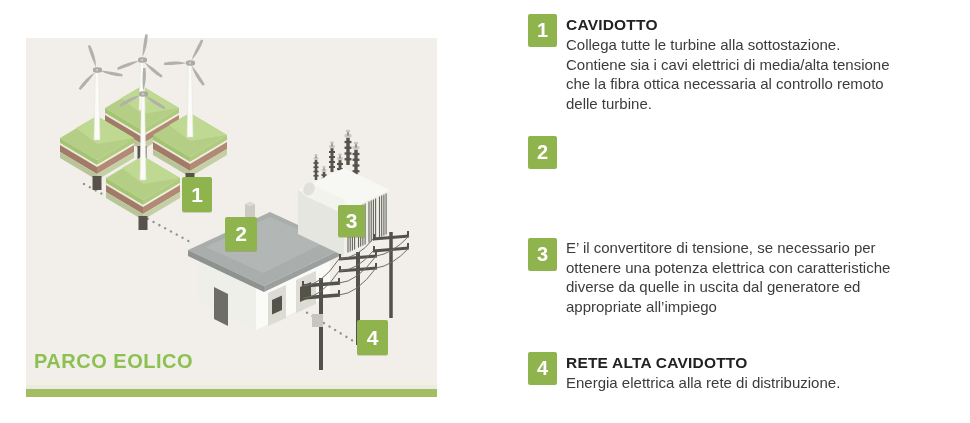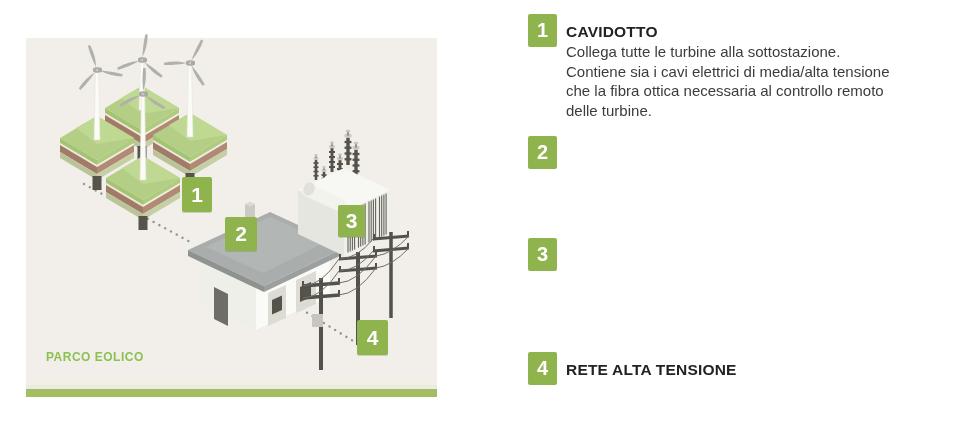--- a/index.html
+++ b/index.html
@@ -7,41 +7,41 @@
         font-family:"Liberation Sans","DejaVu Sans",sans-serif;}
 
   
   .illustration-wrap{position:absolute;left:26px;top:38px;width:411px;}
   .panel-canvas{position:relative;width:411px;height:345px;background:#f2efea;
                 border-bottom:2px solid #f4f0dc;}
   .panel-strip{width:411px;height:4px;background:#e9ebe5;}
   .panel-bar{width:411px;height:8px;background:#a4bd63;}
   .panel-canvas svg{position:absolute;left:0;top:0;overflow:visible;}
 
-  .parco-label{position:absolute;left:20px;top:312px;font-size:12px;font-weight:700;
+  .parco-label{position:absolute;left:8px;top:312px;font-size:20px;font-weight:700;
                letter-spacing:.5px;color:#8cc152;}
 
   .diagram-badge{position:absolute;display:flex;align-items:center;justify-content:center;
                  background:#8fb44e;color:#ffffff;font-weight:700;font-size:21px;
                  border-radius:2px;box-shadow:0 1px 0 rgba(90,110,40,.25);}
   .db1{left:156px;top:139px;width:30px;height:35px;}
   .db2{left:199px;top:179px;width:32px;height:34px;}
   .db3{left:312px;top:167px;width:27px;height:32px;}
   .db4{left:331px;top:282px;width:31px;height:35px;}
 
   
   .legend{position:absolute;left:528px;top:0;width:440px;}
   .legend-item{position:absolute;display:flex;}
   .li1{top:14px;} .li2{top:136px;} .li3{top:238px;} .li4{top:352px;}
   .legend-badge{flex:0 0 29px;width:29px;height:33px;background:#8fb44e;border-radius:2px;
                 color:#ffffff;font-weight:700;font-size:20px;display:flex;
                 align-items:center;justify-content:center;}
   .legend-text{margin-left:9px;width:402px;}
   .legend-title{font-size:15.5px;font-weight:700;letter-spacing:.2px;color:#222222;
-                line-height:19px;margin:8px 0 1px 0;}
+                line-height:19px;margin:1px 0 1px 0;}
   .legend-body{font-size:15px;color:#3c3c3c;line-height:19.5px;white-space:pre-line;}
 </style>
 </head>
 <body>
 
 <div class="page">
 
   <div class="illustration-wrap">
     <div class="panel-canvas">
 
@@ -229,24 +229,29 @@
 
     <div class="legend-item li2">
       <div class="legend-badge">2</div>
       <div class="legend-text">
       </div>
     </div>
 
     <div class="legend-item li3">
       <div class="legend-badge">3</div>
       <div class="legend-text">
+        <div class="legend-body">E’ il convertitore di tensione, se necessario per
+ottenere una potenza elettrica con caratteristiche
+diverse da quelle in uscita dal generatore ed
+appropriate all’impiego</div>
       </div>
     </div>
 
     <div class="legend-item li4">
       <div class="legend-badge">4</div>
       <div class="legend-text">
-        <div class="legend-title">RETE ALTA TENSIONE</div>
+        <div class="legend-title">RETE ALTA CAVIDOTTO</div>
+        <div class="legend-body">Energia elettrica alla rete di distribuzione.</div>
       </div>
     </div>
 
   </div>
 </div>
 
 </body></html>

